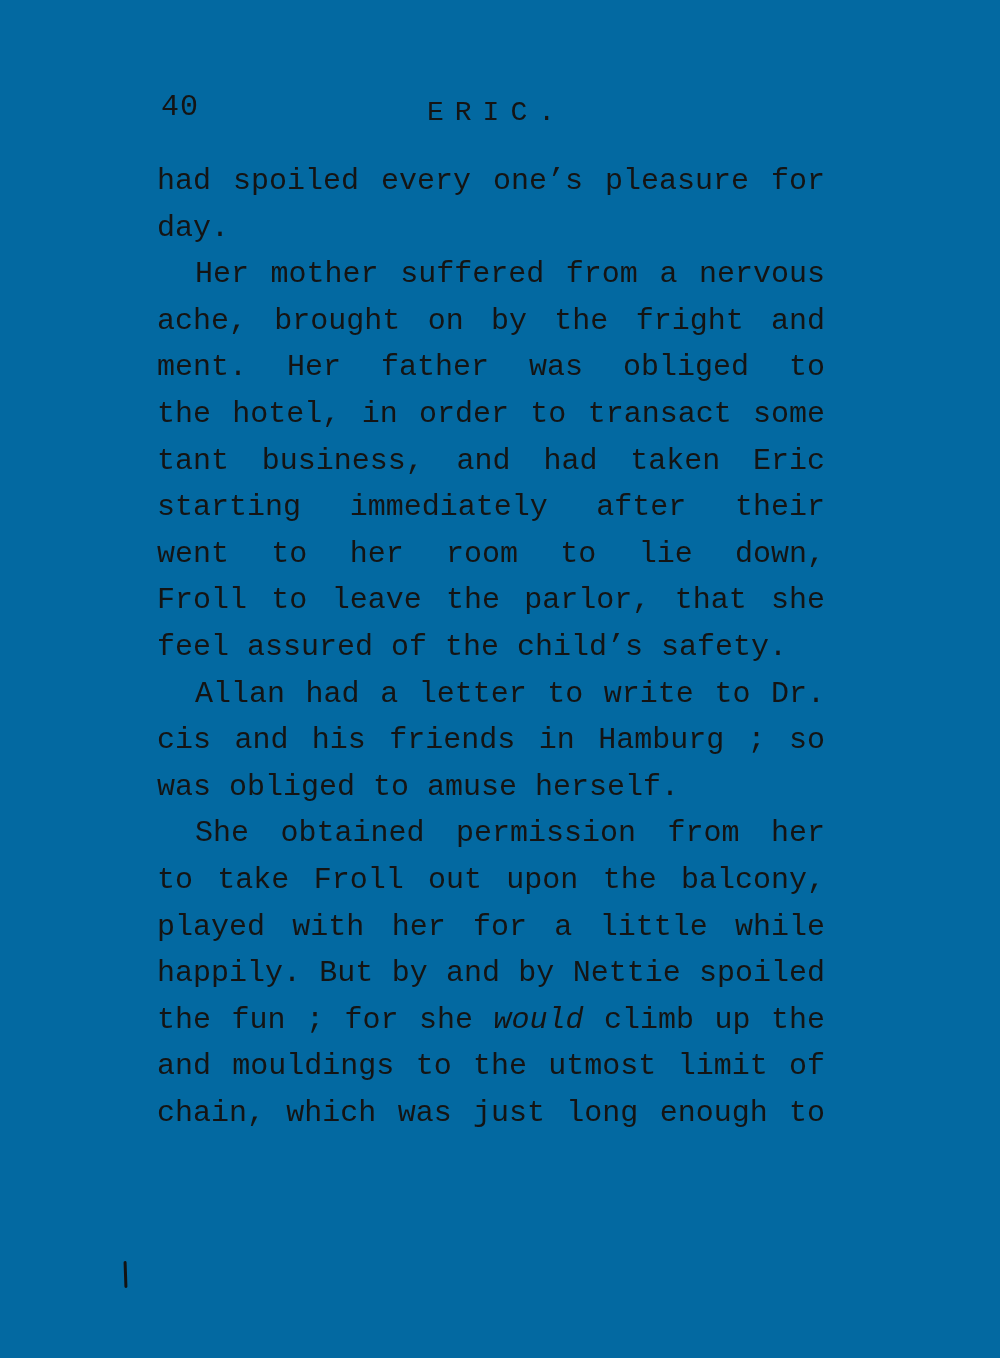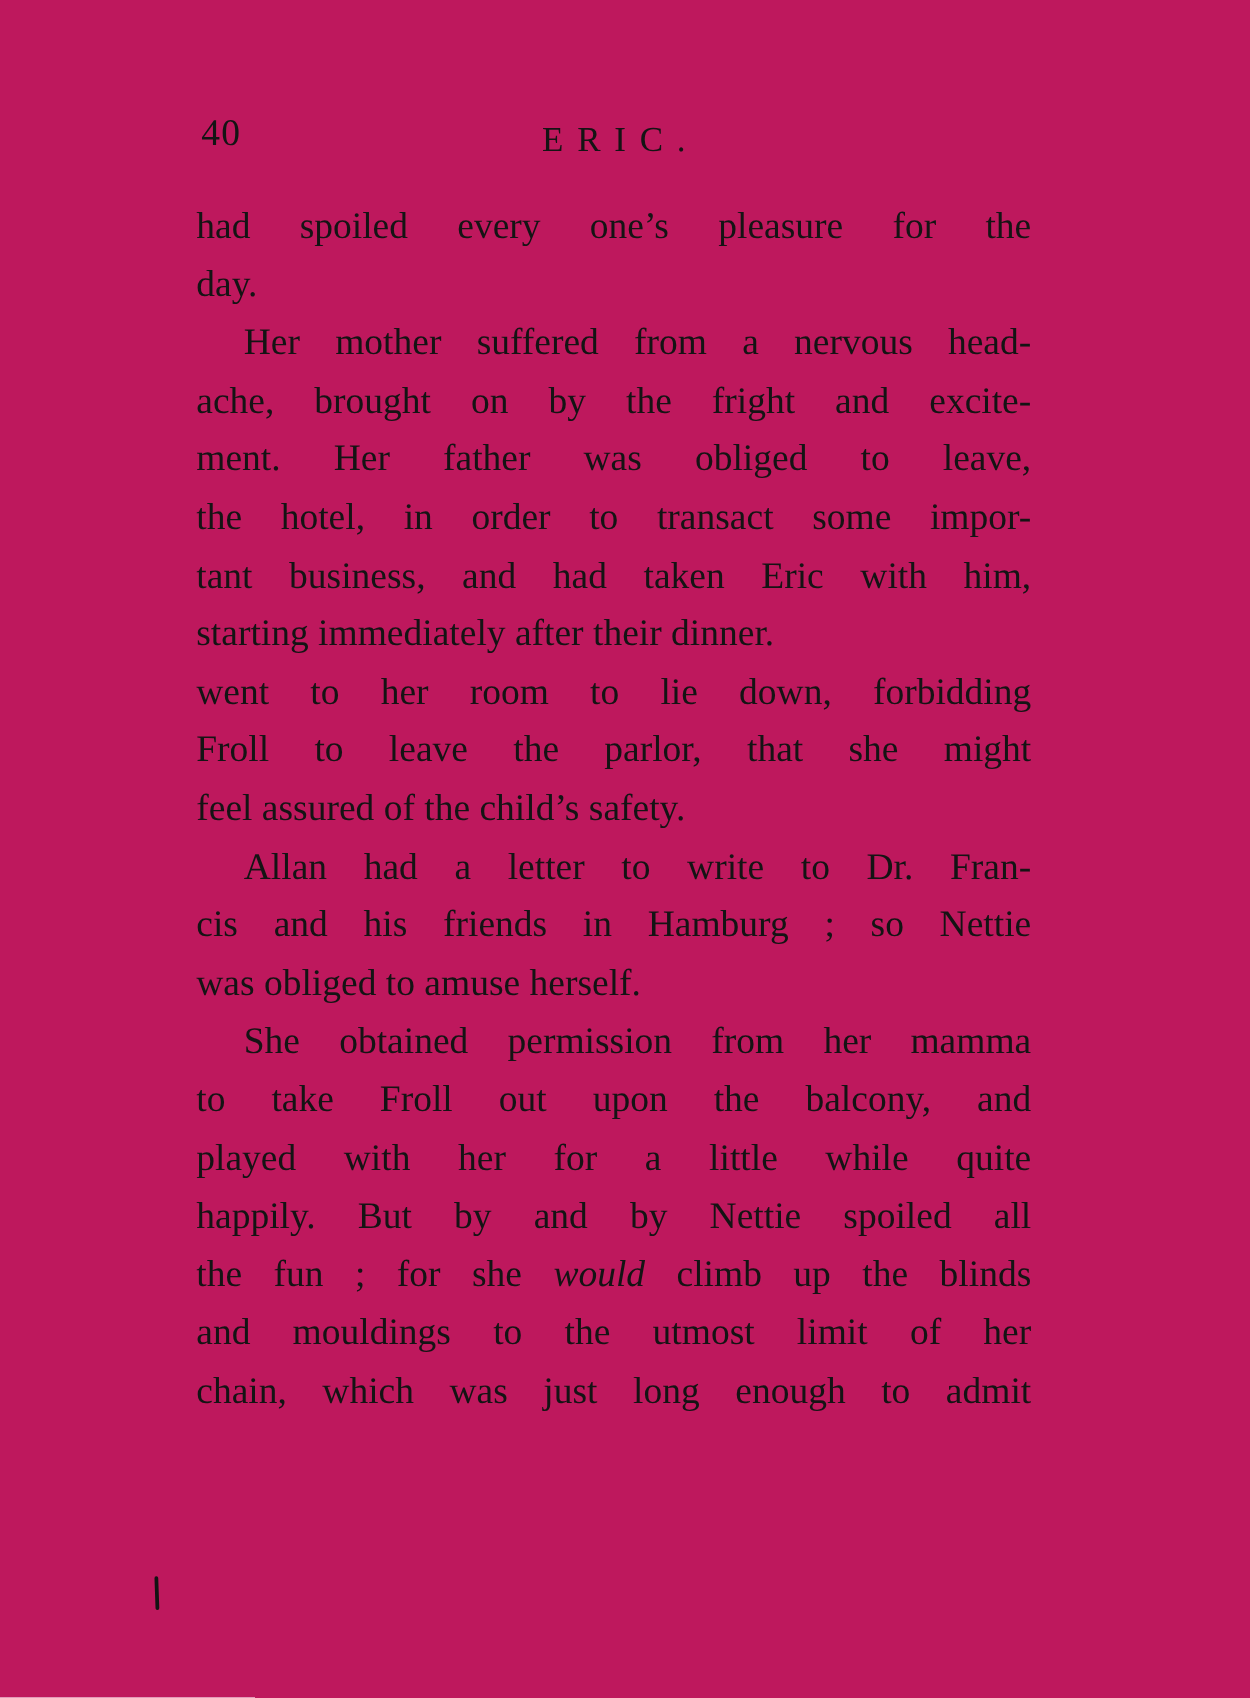--- a/index.html
+++ b/index.html
@@ -4,23 +4,23 @@
 <style>
   html, body {
     margin: 0;
     padding: 0;
     background: #ffffff;
   }
   .page {
     position: relative;
     width: 1000px;
     height: 1358px;
-    background: #be185d;
+    background: #0369a1;
     color: #141414;
-    font-family: Liberation Serif, serif;
+    font-family: Liberation Mono, monospace;
     overflow: hidden;
   }
   .page-number {
     position: absolute;
     left: 161px;
     top: 90px;
     font-size: 30px;
     letter-spacing: 1px;
   }
   .running-head-wrap {

